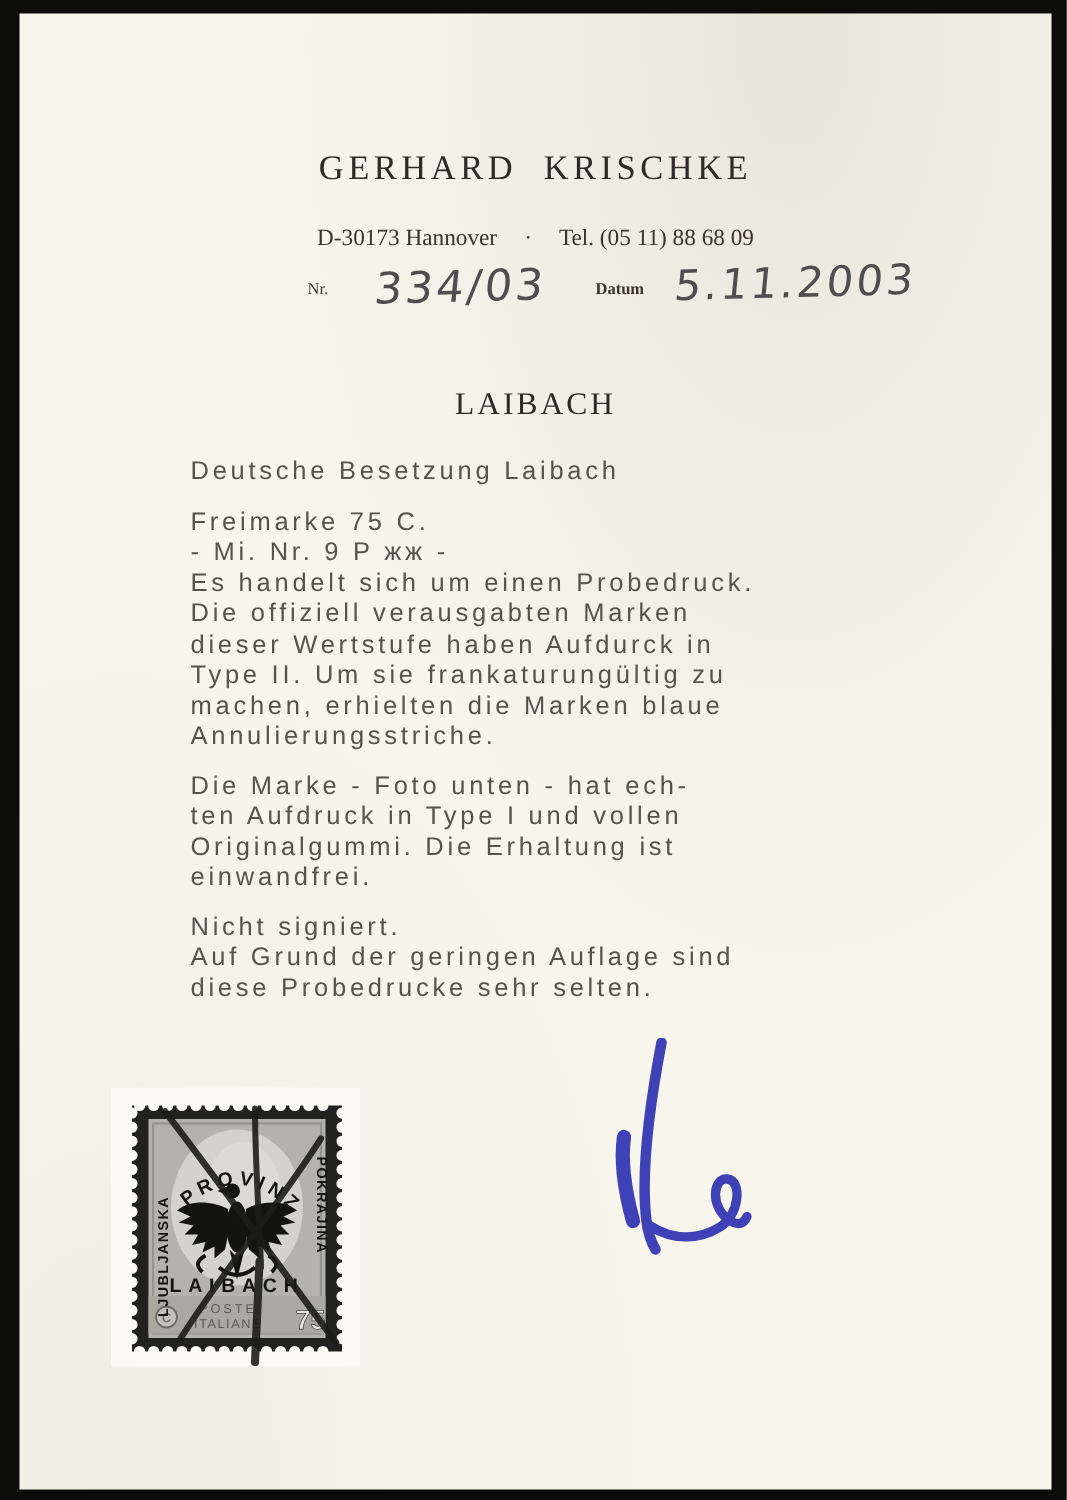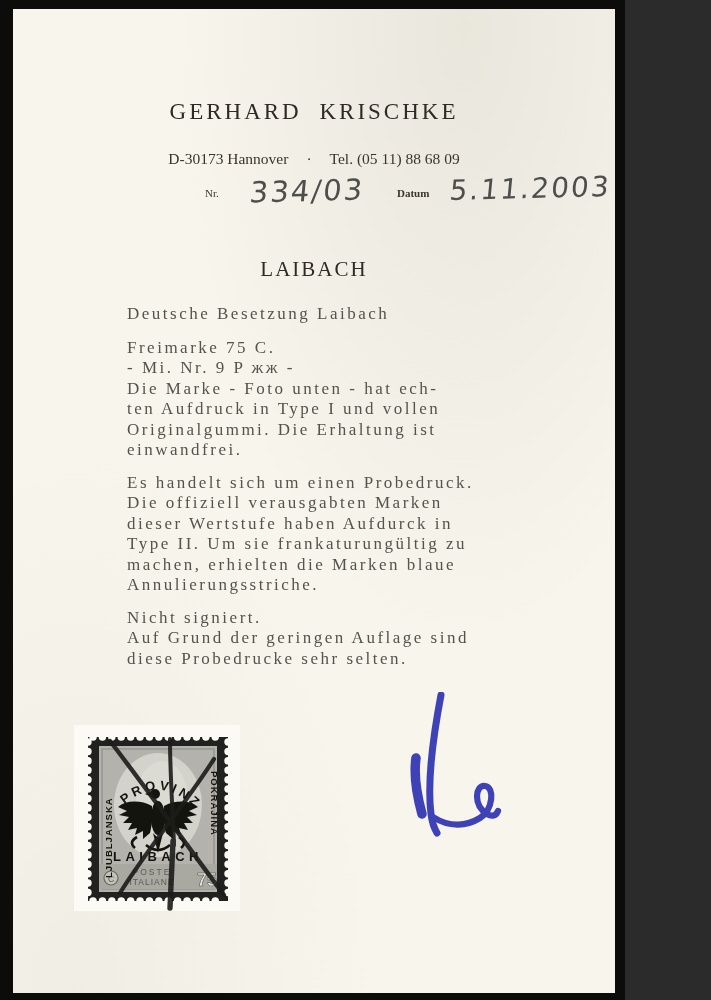--- a/index.html
+++ b/index.html
@@ -1,16 +1,16 @@
 <!DOCTYPE html>
 <html><head>
 <meta charset="utf-8">
 <style>
   html,body{margin:0;padding:0;background:#2b2b2b;}
-  .frame{position:relative;width:625px;height:1000px;background:#0c0c0b;overflow:hidden;
+  .frame{position:relative;width:711px;height:1000px;background:#0c0c0b;overflow:hidden;
          font-family:"Liberation Serif", serif;}
   .paper{position:absolute;left:13px;top:9px;right:10px;bottom:7px;
          background:#f7f5ec;
          background-image:radial-gradient(ellipse at 75% 2%, rgba(170,165,150,.18), rgba(0,0,0,0) 45%),
                           radial-gradient(ellipse at 10% 100%, rgba(180,175,160,.10), rgba(0,0,0,0) 40%);}
   .abs{position:absolute;}
   .center{left:0;right:0;text-align:center;}
 
   .brand-name{top:90px;font-size:23px;letter-spacing:3px;word-spacing:9px;color:#2f2a25;}
   .brand-street{top:122px;font-size:14.5px;letter-spacing:.5px;color:#3a342e;}
@@ -21,21 +21,21 @@
   .nr-label{left:192px;top:178px;}
   .datum-label{left:384px;top:178px;font-weight:bold;}
   .hand{font-family:"DejaVu Sans", sans-serif;color:#4e4e4c;
         transform:skewX(-7deg) rotate(-1.5deg);letter-spacing:2px;}
   .nr-value{left:237px;top:165px;font-size:29px;}
   .datum-value{left:437px;top:163px;font-size:28px;}
 
   .attest-title{top:248px;font-size:21px;letter-spacing:2px;color:#2f2a25;}
 
   .body-block{left:114px;top:295px;width:480px;
-              font-family:Liberation Serif, serif;
+              font-family:Liberation Sans, sans-serif;
               font-size:17px;line-height:20.5px;letter-spacing:2.5px;color:#56534d;}
   .t-block{white-space:pre-line;}
   .mb-subject{margin-bottom:13px;}
   .mb-item{}
   .mb-p1{margin-bottom:12px;}
   .mb-p2{margin-bottom:12px;}
   .mb-p3{margin-bottom:9px;}
 
   .stamp-photo{left:61px;top:716px;width:166px;height:186px;}
   .signature{left:392px;top:683px;width:110px;height:145px;}
@@ -55,30 +55,30 @@
     <div class="abs hand nr-value">334/03</div>
     <div class="abs label datum-label">Datum</div>
     <div class="abs hand datum-value">5.11.2003</div>
 
     <div class="abs center attest-title">LAIBACH</div>
 
     <div class="abs body-block">
       <div class="t-block mb-subject">Deutsche Besetzung Laibach</div>
       <div class="t-block mb-item">Freimarke 75 C.
 - Mi. Nr. 9 P жж -</div>
-      <div class="t-block mb-p1">Die Marke - Foto unten - hat ech-
-ten Aufdruck in Type I und vollen
-Originalgummi. Die Erhaltung ist
-einwandfrei.</div>
       <div class="t-block mb-p2">Es handelt sich um einen Probedruck.
 Die offiziell verausgabten Marken
 dieser Wertstufe haben Aufdurck in
 Type II. Um sie frankaturungültig zu
 machen, erhielten die Marken blaue
 Annulierungsstriche.</div>
+      <div class="t-block mb-p1">Die Marke - Foto unten - hat ech-
+ten Aufdruck in Type I und vollen
+Originalgummi. Die Erhaltung ist
+einwandfrei.</div>
       <div class="t-block">Nicht signiert.</div>
       <div class="t-block mb-p3">Auf Grund der geringen Auflage sind
 diese Probedrucke sehr selten.</div>
     </div>
 
     <div class="abs stamp-photo">
       <svg width="166" height="186" viewBox="0 0 166 186" xmlns="http://www.w3.org/2000/svg">
         <rect x="0" y="0" width="166" height="186" fill="#fbfaf4"></rect>
         <rect x="14" y="12" width="140" height="164" fill="#21211f"></rect>
 

